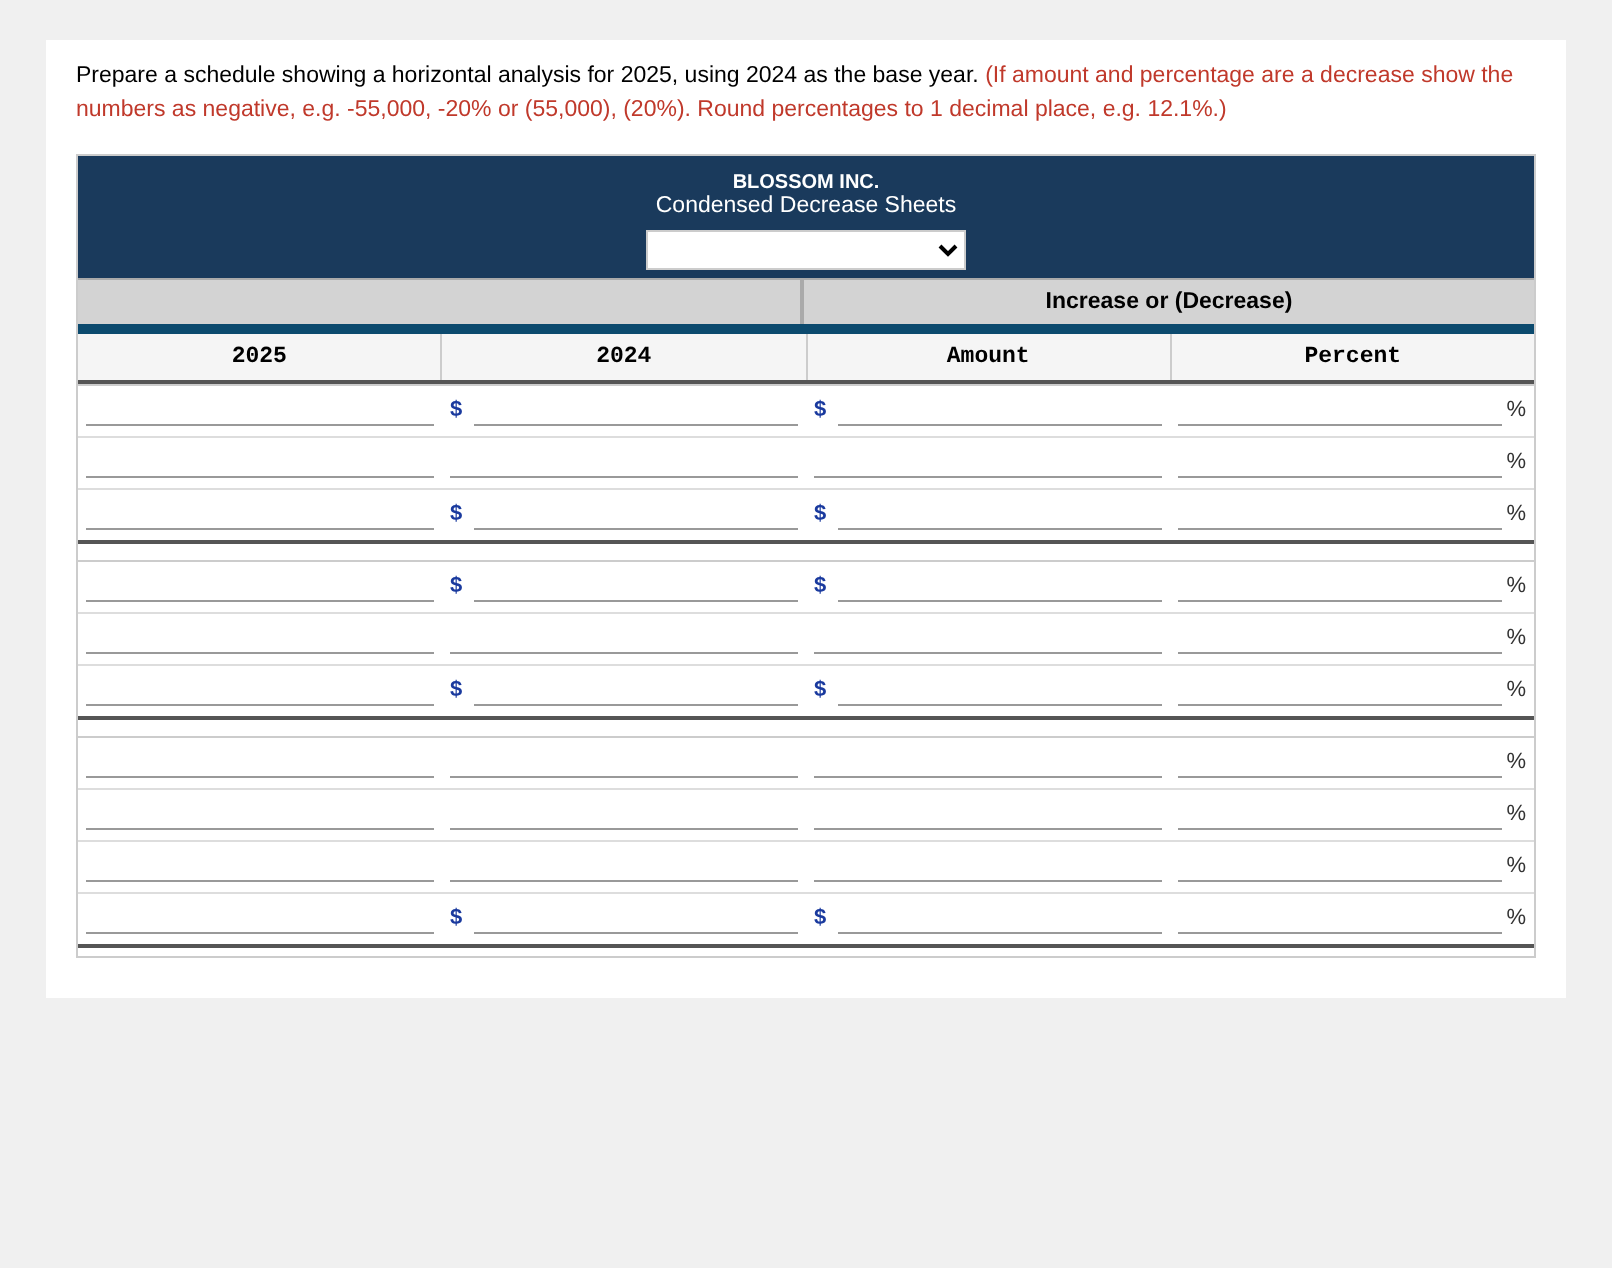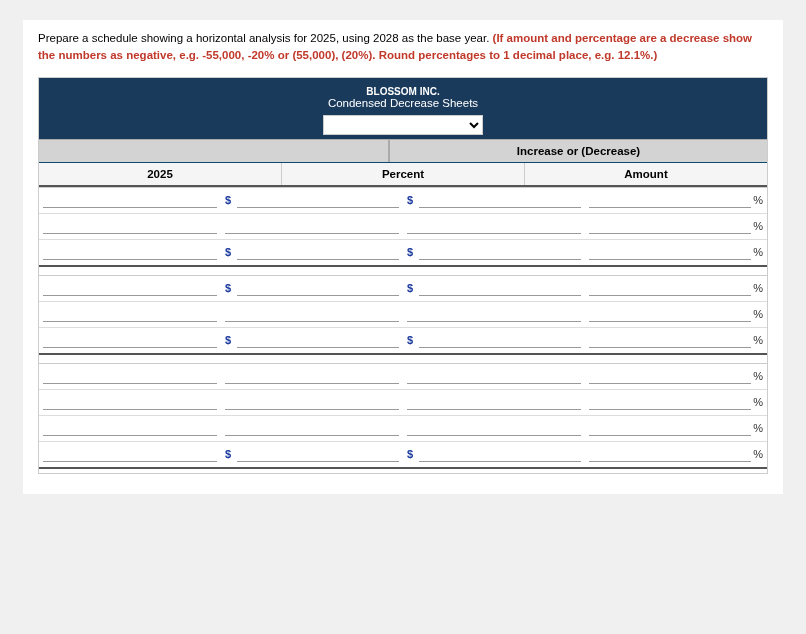--- a/index.html
+++ b/index.html
@@ -16,21 +16,21 @@
       padding: 10px 15px 20px;
     }
     .instructions {
       font-size: 11.5px;
       color: #000;
       margin-bottom: 12px;
       line-height: 1.5;
     }
     .instructions .bold-red {
       color: #c0392b;
-      font-weight: bold;
+      font-weight: normal;
     }
     .table-wrapper {
       border: 1px solid #ccc;
     }
     .header-dark {
       background: #1a3a5c;
       color: #fff;
       text-align: center;
       padding: 8px 4px 4px;
     }
@@ -55,29 +55,30 @@
     .subheader-row {
       background: #d3d3d3;
       display: flex;
       border-top: 1px solid #aaa;
     }
     .subheader-row .cell-inc {
       flex: 2;
       text-align: center;
       font-weight: bold;
       font-size: 11.5px;
-      padding: 5px 14px;
+      padding: 5px 2px;
       border-left: 1px solid #aaa;
       margin-left: auto;
     }
     .col-headers {
       display: flex;
       background: #f5f5f5;
-      border-top: 1px solid #0c4a6e;
+      border-top: 5px solid #0c4a6e;
       border-bottom: 2px solid #555;
+      font-family: Liberation Mono, monospace;
     }
     .col-headers .ch {
       flex: 1;
       text-align: center;
       font-weight: bold;
       font-size: 11.5px;
       padding: 5px 2px;
       border-right: 1px solid #ccc;
     }
     .col-headers .ch:last-child { border-right: none; }
@@ -126,43 +127,44 @@
     .section-group + .section-group {
       margin-top: 4px;
     }
   </style>
 </head>
 <body>
 
 <div class="container">
 
   <p class="instructions">
-    <span>Prepare a schedule showing a horizontal analysis for 2025, using 2028 as the base year.</span>
+    <span>Prepare a schedule showing a horizontal analysis for 2025, using 2024 as the base year.</span>
     <span class="bold-red">(If amount and percentage are a decrease show the numbers as negative, e.g. -55,000, -20% or (55,000), (20%). Round percentages to 1 decimal place, e.g. 12.1%.)</span>
   </p>
 
   <div class="table-wrapper">
 
     <div class="header-dark">
       <span class="company-name">BLOSSOM INC.</span>
       <span class="sheet-title">Condensed Decrease Sheets</span>
       <select>
         <option value=""></option>
       </select>
     </div>
 
     <div class="subheader-row">
       <div style="flex:2; border-right:1px solid #aaa;"></div>
       <div class="cell-inc">Increase or (Decrease)</div>
     </div>
 
     <div class="col-headers">
       <div class="ch">2025</div>
+      <div class="ch">2024</div>
+      <div class="ch">Amount</div>
       <div class="ch">Percent</div>
-      <div class="ch">Amount</div>
     </div>
 
     <div class="section-group">
       <div class="data-row">
         <div class="cell">
           <input type="text" style="">
         </div>
         <div class="cell">
           <span class="prefix">$</span>
           <input type="text" style="">

